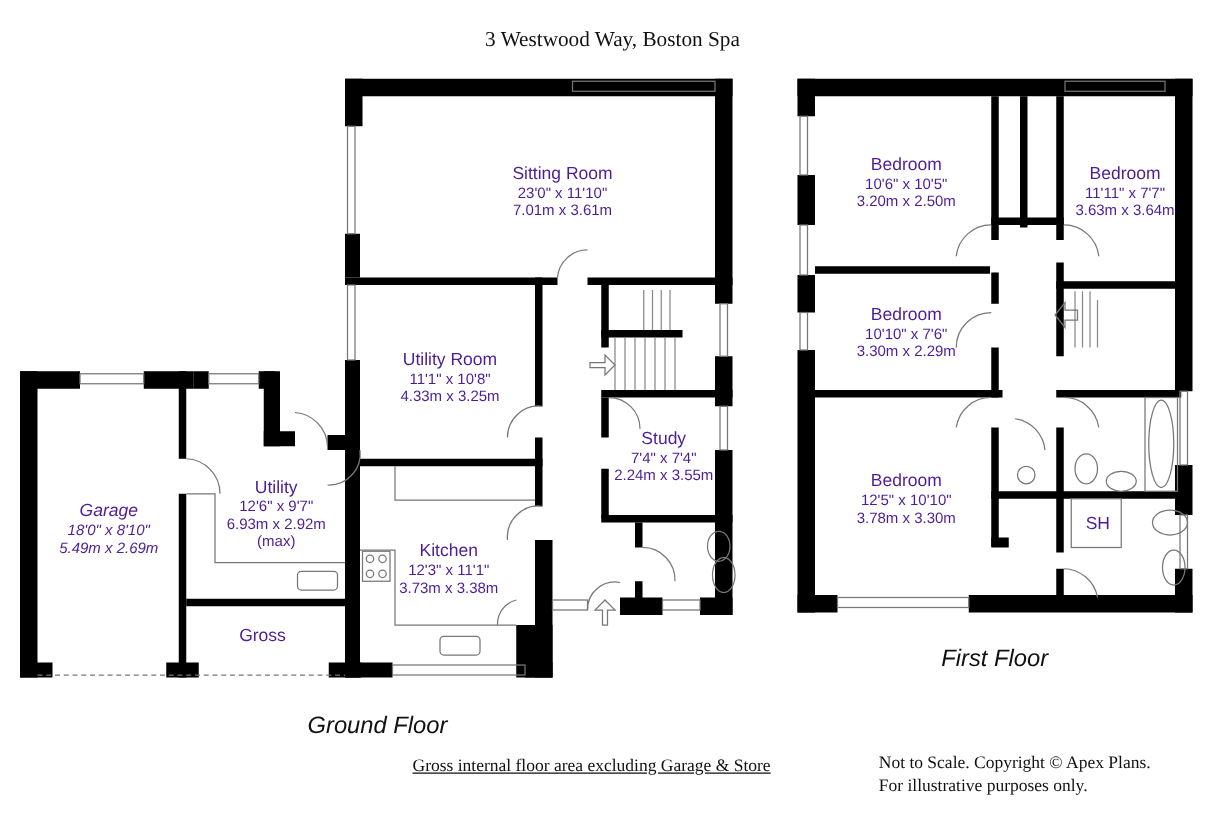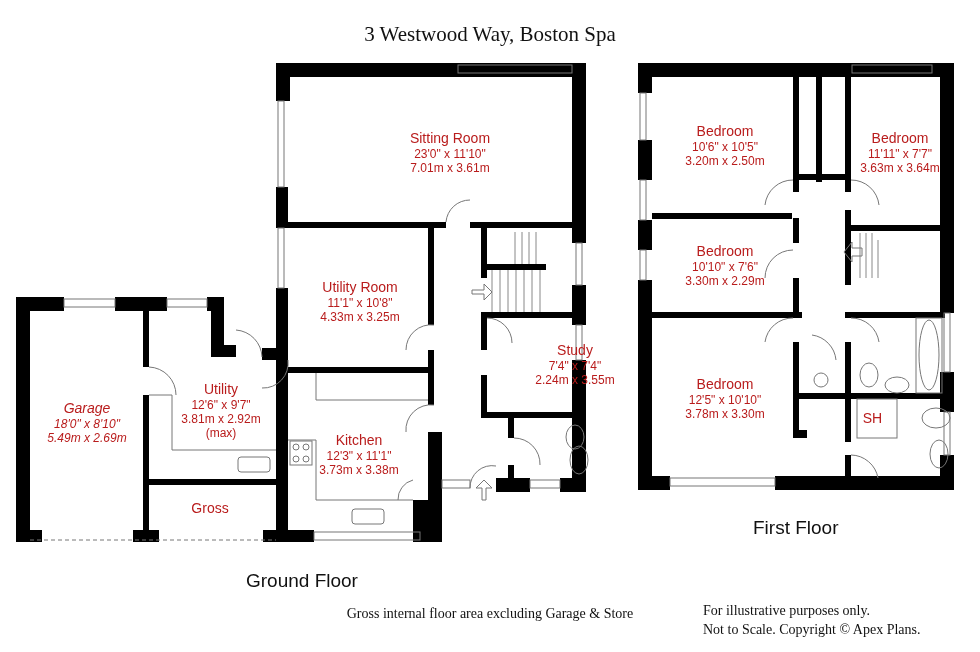--- a/index.html
+++ b/index.html
@@ -1,22 +1,22 @@
 <!DOCTYPE html>
 <html><head>
 <meta charset="utf-8">
 <style>
   html,body{margin:0;padding:0;background:#fff;}
   body{width:980px;height:652px;position:relative;overflow:hidden;font-family:"Liberation Sans",sans-serif;color:#111;}
-  .title{position:absolute;left:0;width:980px;top:22px;text-align:center;font-family:"Liberation Serif",serif;font-size:21px;}
+  .title{position:absolute;left:0;width:980px;top:22px;text-align:center;font-family:"Liberation Serif",serif;font-size:17px;}
   svg.plan{position:absolute;left:0;top:0;}
-  .lbl{position:absolute;text-align:center;line-height:1.18;color:#b91c1c;}
+  .lbl{position:absolute;text-align:center;line-height:1.18;color:#4c1d95;}
   .lbl .n{font-size:14px;display:block;}
   .lbl .d{font-size:12px;display:block;}
-  .floor{position:absolute;font-size:19px;}
+  .floor{position:absolute;font-size:19px;font-style:italic;}
   .foot{position:absolute;font-family:"Liberation Serif",serif;font-size:14px;line-height:1.35;}
 </style>
 </head>
 <body>
 
 <div class="title">3 Westwood Way, Boston Spa</div>
 
 <svg class="plan" width="980" height="652">
   <g fill="#000" stroke="none">
 
@@ -181,34 +181,34 @@
 <div class="lbl" style="left:380px;top:130px;width:140px;">
   <span class="n">Sitting Room</span>
   <span class="d">23'0" x 11'10"</span>
   <span class="d">7.01m x 3.61m</span>
 </div>
 <div class="lbl" style="left:290px;top:279px;width:140px;">
   <span class="n">Utility Room</span>
   <span class="d">11'1" x 10'8"</span>
   <span class="d">4.33m x 3.25m</span>
 </div>
-<div class="lbl" style="left:490px;top:342px;width:82px;margin-left:44px;">
+<div class="lbl" style="left:490px;top:342px;width:82px;">
   <span class="n">Study</span>
   <span class="d">7'4" x 7'4"</span>
   <span class="d">2.24m x 3.55m</span>
 </div>
 <div class="lbl" style="left:300px;top:432px;width:118px;">
   <span class="n">Kitchen</span>
   <span class="d">12'3" x 11'1"</span>
   <span class="d">3.73m x 3.38m</span>
 </div>
 <div class="lbl" style="left:166px;top:381px;width:110px;">
   <span class="n">Utility</span>
   <span class="d">12'6" x 9'7"</span>
-  <span class="d">3.81m x 2.92m</span>
+  <span class="d">6.93m x 2.92m</span>
   <span class="d">(max)</span>
 </div>
 <div class="lbl" style="left:32px;top:400px;width:110px;font-style:italic;">
   <span class="n">Garage</span>
   <span class="d">18'0" x 8'10"</span>
   <span class="d">5.49m x 2.69m</span>
 </div>
 <div class="lbl" style="left:160px;top:500px;width:100px;">
   <span class="n">Gross</span>
 </div>
@@ -226,26 +226,26 @@
 <div class="lbl" style="left:660px;top:243px;width:130px;">
   <span class="n">Bedroom</span>
   <span class="d">10'10" x 7'6"</span>
   <span class="d">3.30m x 2.29m</span>
 </div>
 <div class="lbl" style="left:660px;top:376px;width:130px;">
   <span class="n">Bedroom</span>
   <span class="d">12'5" x 10'10"</span>
   <span class="d">3.78m x 3.30m</span>
 </div>
-<div class="lbl" style="left:857px;top:410px;width:31px;">
+<div class="lbl" style="left:857px;top:410px;width:31px;text-align:right;">
   <span class="n">SH</span>
 </div>
 
 <div class="floor" style="left:246px;top:570px;">Ground Floor</div>
 <div class="floor" style="left:753px;top:517px;">First Floor</div>
 
-<div class="foot" style="left:330px;top:605px;width:320px;text-align:center;">
+<div class="foot" style="left:330px;top:605px;width:320px;text-align:left;text-decoration:underline;">
   <div>Gross internal floor area excluding Garage &amp; Store</div>
 </div>
 <div class="foot" style="left:703px;top:602px;width:270px;">
+  <div>Not to Scale. Copyright © Apex Plans.</div>
   <div>For illustrative purposes only.</div>
-  <div>Not to Scale. Copyright © Apex Plans.</div>
 </div>
 
 </body></html>

